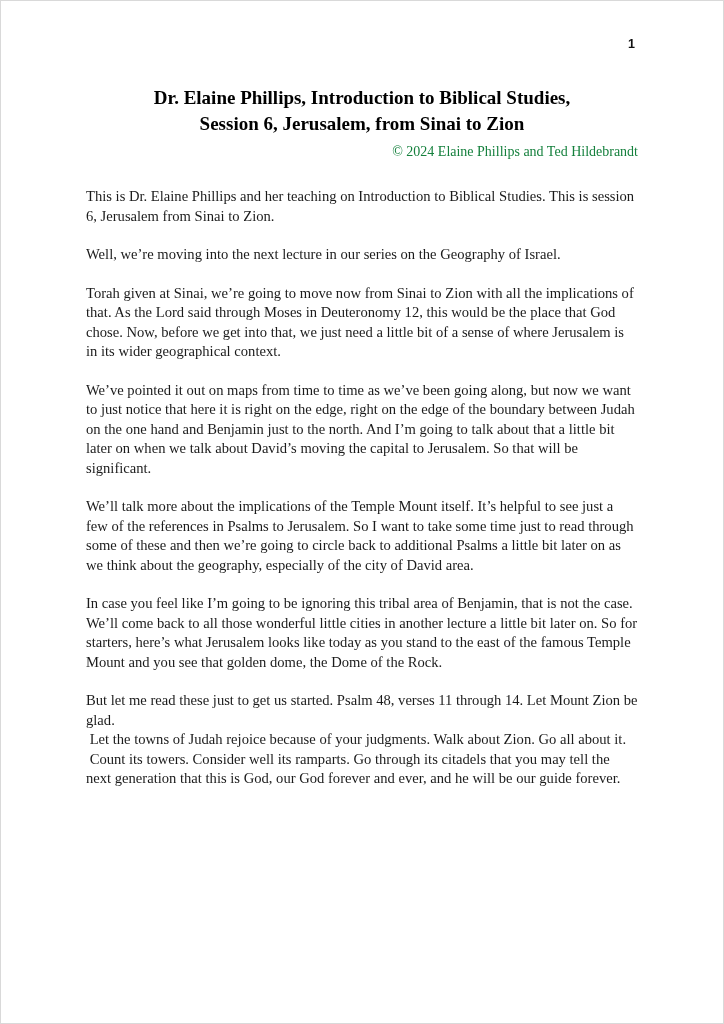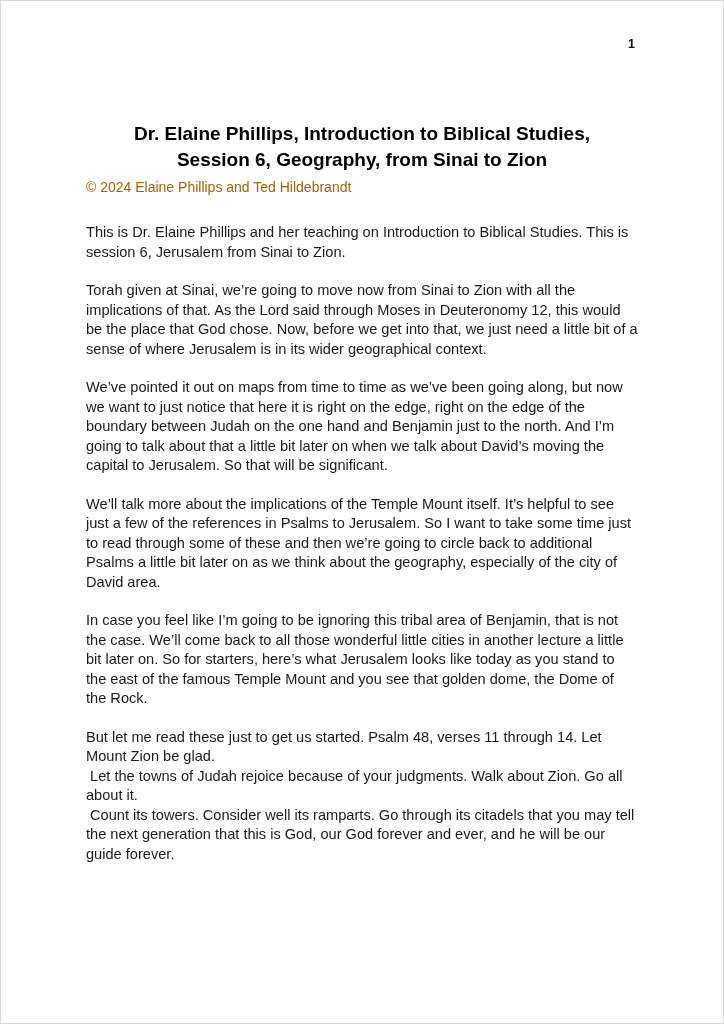--- a/index.html
+++ b/index.html
@@ -21,36 +21,37 @@
   }
   .page-number {
     position: absolute;
     top: 36px;
     right: 88px;
     font-size: 12.5px;
     font-weight: bold;
     color: #111111;
   }
   .content {
-    padding: 120px 85px 0 85px;
+    padding: 84px 85px 0 85px;
+    font-family: Liberation Serif, serif;
   }
   .doc-title {
     text-align: center;
     font-weight: bold;
     font-size: 19px;
     line-height: 26px;
     margin: 0;
     color: #000000;
   }
   .copyright {
-    text-align: left;
+    text-align: right;
     font-size: 14px;
     line-height: 19px;
     margin: 5px 0 0 0;
-    color: #a16207;
+    color: #15803d;
   }
   .body-text {
     margin-top: 20px;
   }
   .para {
     font-size: 14.6px;
     line-height: 19.5px;
     margin: 19px 0 0 0;
     white-space: pre-wrap;
     text-align: left;
@@ -64,27 +65,28 @@
 <body>
 
 <div class="page">
 
   <div class="page-number">1</div>
 
   <div class="content">
 
     <h1 class="doc-title">
       <span>Dr. Elaine Phillips, Introduction to Biblical Studies,</span><br>
-      <span>Session 6, Geography, from Sinai to Zion</span>
+      <span>Session 6, Jerusalem, from Sinai to Zion</span>
     </h1>
 
     <div class="copyright">© 2024 Elaine Phillips and Ted Hildebrandt</div>
 
     <div class="body-text">
       <p class="para">This is Dr. Elaine Phillips and her teaching on Introduction to Biblical Studies. This is session 6, Jerusalem from Sinai to Zion.</p>
+      <p class="para">Well, we’re moving into the next lecture in our series on the Geography of Israel.</p>
       <p class="para">Torah given at Sinai, we’re going to move now from Sinai to Zion with all the implications of that. As the Lord said through Moses in Deuteronomy 12, this would be the place that God chose. Now, before we get into that, we just need a little bit of a sense of where Jerusalem is in its wider geographical context.</p>
       <p class="para">We’ve pointed it out on maps from time to time as we’ve been going along, but now we want to just notice that here it is right on the edge, right on the edge of the boundary between Judah on the one hand and Benjamin just to the north. And I’m going to talk about that a little bit later on when we talk about David’s moving the capital to Jerusalem. So that will be significant.</p>
       <p class="para">We’ll talk more about the implications of the Temple Mount itself. It’s helpful to see just a few of the references in Psalms to Jerusalem. So I want to take some time just to read through some of these and then we’re going to circle back to additional Psalms a little bit later on as we think about the geography, especially of the city of David area.</p>
       <p class="para">In case you feel like I’m going to be ignoring this tribal area of Benjamin, that is not the case. We’ll come back to all those wonderful little cities in another lecture a little bit later on. So for starters, here’s what Jerusalem looks like today as you stand to the east of the famous Temple Mount and you see that golden dome, the Dome of the Rock.</p>
       <p class="para">But let me read these just to get us started. Psalm 48, verses 11 through 14. Let Mount Zion be glad.
  Let the towns of Judah rejoice because of your judgments. Walk about Zion. Go all about it.
  Count its towers. Consider well its ramparts. Go through its citadels that you may tell the next generation that this is God, our God forever and ever, and he will be our guide forever.</p>
     </div>
 
   </div>

